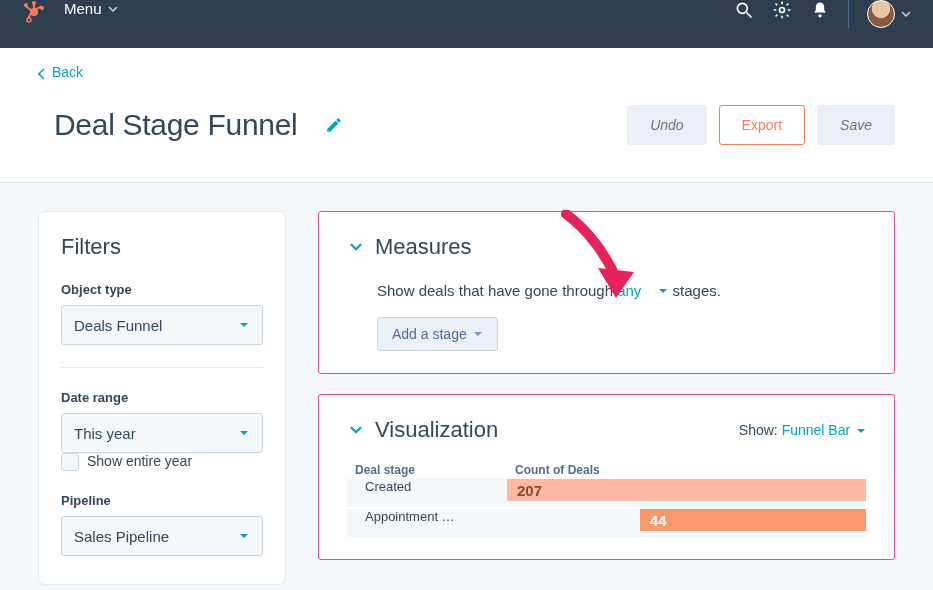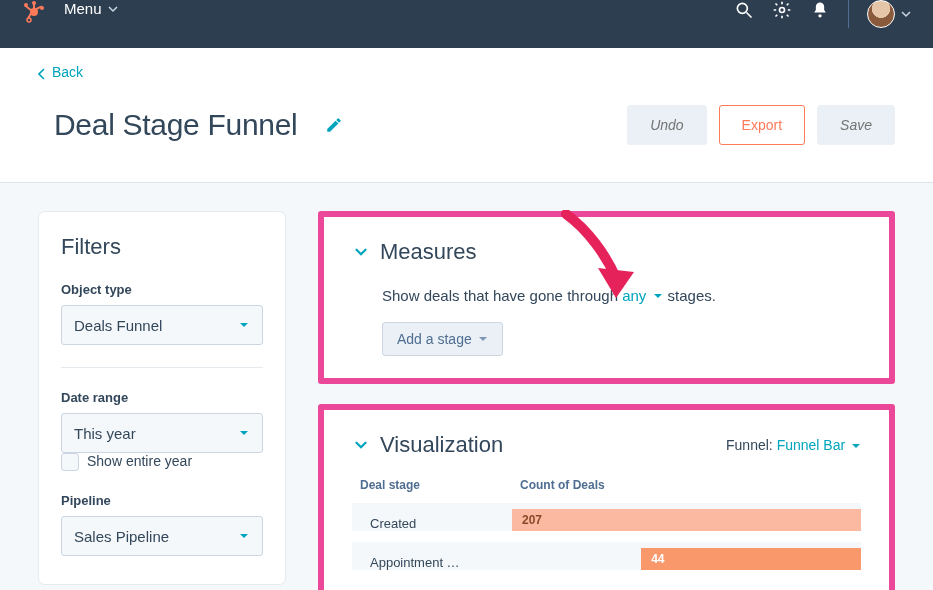--- a/index.html
+++ b/index.html
@@ -44,39 +44,39 @@
   .body{display:flex;gap:32px;padding:28px 38px;align-items:flex-start;}
   .filters{width:248px;background:var(--panel-bg);border:1px solid #e5eaef;border-radius:7px;padding:22px 22px 28px;}
   .filters h2{margin:0 0 22px;font-size:22px;font-weight:400;}
   .flabel{font-size:13px;font-weight:600;margin:0 0 8px;}
   .select{height:40px;border:1px solid var(--border);border-radius:3px;background:#f5f8fa;display:flex;align-items:center;padding:0 12px;justify-content:space-between;font-size:15px;cursor:pointer;color:var(--text);}
   .select .caret{width:12px;height:12px;fill:var(--teal);}
   .fdiv{height:1px;background:#e5eaef;margin:22px 0;}
   .cbox-row{display:flex;align-items:flex-start;gap:8px;font-size:14px;}
   .cbox{width:18px;height:18px;border:1px solid var(--border);border-radius:3px;background:#f5f8fa;}
   .maincol{flex:1;display:flex;flex-direction:column;gap:20px;}
-  .panel{background:var(--panel-bg);border:6px solid #ec4899;border-radius:3px;padding:22px 28px;}
+  .panel{background:var(--panel-bg);border:1px solid #ec4899;border-radius:3px;padding:22px 28px;}
   .phead{display:flex;align-items:center;gap:10px;}
   .phead h3{margin:0;font-size:22px;font-weight:400;}
   .phead .chev{width:18px;height:18px;fill:var(--teal);}
   .pside{margin-left:auto;font-size:14px;}
   .link-tealish{color:var(--teal);}
   .sentence{margin:22px 0 18px 30px;font-size:15px;}
-  .sentence .pill{color:var(--teal);display:inline-flex;align-items:center;gap:7px;cursor:pointer;}
+  .sentence .pill{color:var(--teal);display:inline-flex;align-items:center;gap:17px;cursor:pointer;}
   .sentence .pill .caret{width:10px;height:10px;fill:var(--teal);}
   .addstage{display:inline-flex;align-items:center;gap:6px;border:1px solid var(--border);background:var(--light-btn);border-radius:3px;padding:8px 14px;font-size:14px;color:#506e91;cursor:pointer;margin-left:30px;}
   .addstage .caret{width:10px;height:10px;fill:#7c98b6;}
   .viz-body{margin-top:20px;}
   .tblhead{display:flex;font-size:12px;font-weight:700;color:#506e91;padding:0 8px;align-items:flex-end;}
   .col-stage{width:160px;}
   .col-count{flex:1;}
-  .row{display:flex;align-items:flex-end;height:28px;margin-top:11px;background:#f5f8fa;}
+  .row{display:flex;align-items:flex-start;height:28px;margin-top:2px;background:#f5f8fa;}
   .row .stagecell{width:160px;padding-left:18px;font-size:13px;background:#f5f8fa;}
   .row .barcell{flex:1;display:flex;align-items:center;}
-  .bar{height:22px;display:flex;align-items:center;padding-left:10px;color:#fff;font-size:12px;font-weight:600;}
+  .bar{height:22px;display:flex;align-items:center;padding-left:10px;color:#fff;font-size:15px;font-weight:600;}
   .bar.b1{background:var(--bar1);width:100%;color:#8a4a2a;}
   .bar.b2{background:var(--bar2);width:63%;margin-left:37%;color:#fff;}
   
   .annot{position:absolute;left:558px;top:210px;width:80px;height:88px;pointer-events:none;}
   .annot svg{width:100%;height:100%;}
   .page-wrap{position:relative;}
 </style>
 </head>
 <body>
 
@@ -206,21 +206,21 @@
         </div>
       </div>
 
       <div class="panel">
         <div class="phead">
           <svg class="chev" viewBox="0 0 24 24">
               <path d="M6 9l6 6 6-6" stroke="#00a4bd" stroke-width="3" fill="none" stroke-linecap="round"></path>
             </svg>
           <h3>Visualization</h3>
           <div class="pside">
-            <span>Funnel: </span>
+            <span>Show: </span>
             <span class="link-tealish">Funnel Bar</span>
             <svg width="10" height="10" viewBox="0 0 10 10" style="vertical-align:middle;margin-left:2px">
                 <path d="M1 3l4 4 4-4z" fill="#00a4bd"></path>
               </svg>
           </div>
         </div>
 
         <div class="viz-body">
           <div class="tblhead">
             <div class="col-stage">Deal stage</div>

